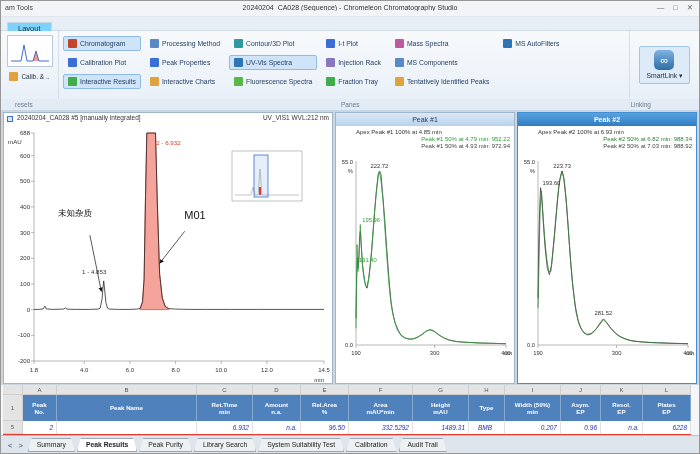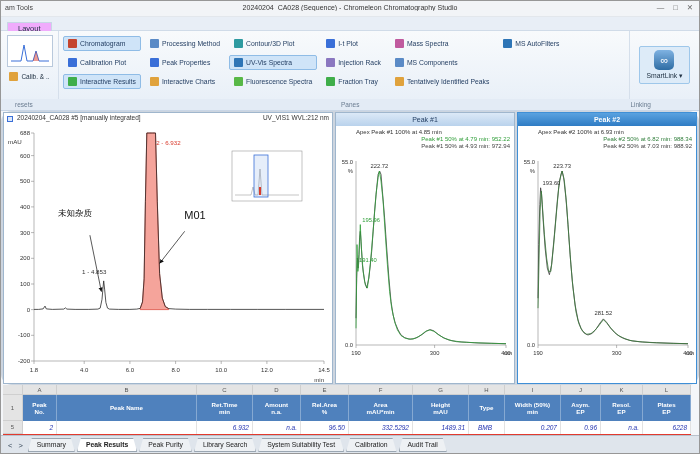--- a/index.html
+++ b/index.html
@@ -3,38 +3,38 @@
 <meta charset="utf-8">
 <style>
 *{margin:0;padding:0;box-sizing:border-box;}
 html,body{background:#cfcfcf;font-family:"Liberation Sans","DejaVu Sans",sans-serif;}
 .window{position:relative;width:700px;height:454px;background:#f4f6f9;border:1px solid #979797;overflow:hidden;}
 .titlebar{position:absolute;top:0;left:0;right:0;height:16px;background:#f2f4f7;border-bottom:1px solid #e3e7ec;}
 .ctx{position:absolute;left:4px;top:3px;font-size:7px;color:#444;}
 .title{position:absolute;left:100px;right:100px;top:3px;text-align:center;font-size:7px;color:#333;white-space:nowrap;overflow:hidden;}
 .wctl{position:absolute;right:6px;top:2px;font-size:7.5px;color:#666;display:flex;gap:9px;}
 .tabstrip{position:absolute;top:16px;left:0;right:0;height:14px;background:#e8eef6;border-bottom:1px solid #d0dbe8;}
-.laytab{display:inline-block;margin-left:6px;padding:1px 10px 0;font-size:7.5px;color:#234;background:#f0abfc;border:1px solid #c8d6e6;border-bottom:none;}
+.laytab{display:inline-block;margin-left:6px;padding:1px 10px 0;font-size:7.5px;color:#234;background:#7dd3fc;border:1px solid #c8d6e6;border-bottom:none;}
 .ribbon{position:absolute;top:30px;left:0;right:0;height:68px;background:linear-gradient(#f8fafc,#e9f0f8);display:flex;}
 .rib-left{width:58px;border-right:1px solid #d5dfeb;padding:4px 4px 2px;display:flex;flex-direction:column;align-items:center;gap:3px;}
 .bigbtn{width:46px;height:32px;background:#fff;border:1px solid #b9c9dc;display:flex;align-items:center;justify-content:center;}
 .calbtn{font-size:6.5px;color:#234;display:flex;align-items:center;gap:3px;padding:2px 3px;white-space:nowrap;}
 .rib-cols{flex:1;display:flex;gap:4px;padding:5px 4px 4px;}
 .rcol{display:flex;flex-direction:column;justify-content:flex-start;gap:4px;}
 .rbtn{display:flex;align-items:center;gap:3px;font-size:6.8px;color:#1f3a5f;padding:2px 4px;border:1px solid transparent;border-radius:2px;white-space:nowrap;}
 .rbtn.sel{background:#cfe4f8;border-color:#8fbce6;}
 .ic{width:9px;height:9px;flex:0 0 9px;border-radius:1px;display:inline-block;}
 .rib-right{width:70px;border-left:1px solid #d5dfeb;display:flex;align-items:center;justify-content:center;}
 .smartlink{display:flex;flex-direction:column;align-items:center;gap:2px;padding:3px 7px;border:1px solid #9ec7ea;background:#ddebf8;border-radius:2px;}
 .slicon{width:20px;height:20px;border-radius:5px;background:linear-gradient(#7fb2e2,#2e6da4);color:#fff;font-size:11px;text-align:center;line-height:20px;}
 .sllabel{font-size:6.8px;color:#234;white-space:nowrap;}
 .ribfoot{position:absolute;top:98px;left:0;right:0;height:12px;background:#e3ebf5;border-bottom:1px solid #c9d6e6;font-size:6.5px;color:#6a7c90;}
 .rf{position:absolute;top:2px;}
 .rf1{left:14px;}.rf2{left:340px;}.rf3{right:48px;}
-.main{position:absolute;top:110px;left:0;right:0;height:274px;background:#cdd5df;border-radius:11px;}
+.main{position:absolute;top:110px;left:0;right:0;height:274px;background:#cdd5df;}
 .chrom{position:absolute;left:2px;top:1px;width:330px;height:272px;background:#fff;border:1px solid #9fb6cd;}
 .chead{position:absolute;top:1px;left:3px;right:3px;height:11px;font-size:6.5px;color:#333;white-space:nowrap;}
 .cico{position:absolute;left:0;top:2px;width:6px;height:6px;border:1px solid #3a6fd8;background:#dce8fa;}
 .ctitle{margin-left:10px;}
 .chan{position:absolute;right:0;top:0;}
 #chromSvg{position:absolute;top:12px;left:0;}
 .spanel{position:absolute;top:1px;width:180px;height:272px;background:#fff;border:1px solid #9fb6cd;}
 .p1{left:334px;}
 .p2{left:516px;border-color:#3f8fd6;}
 .sphead{height:13px;font-size:7px;text-align:center;line-height:13px;}

